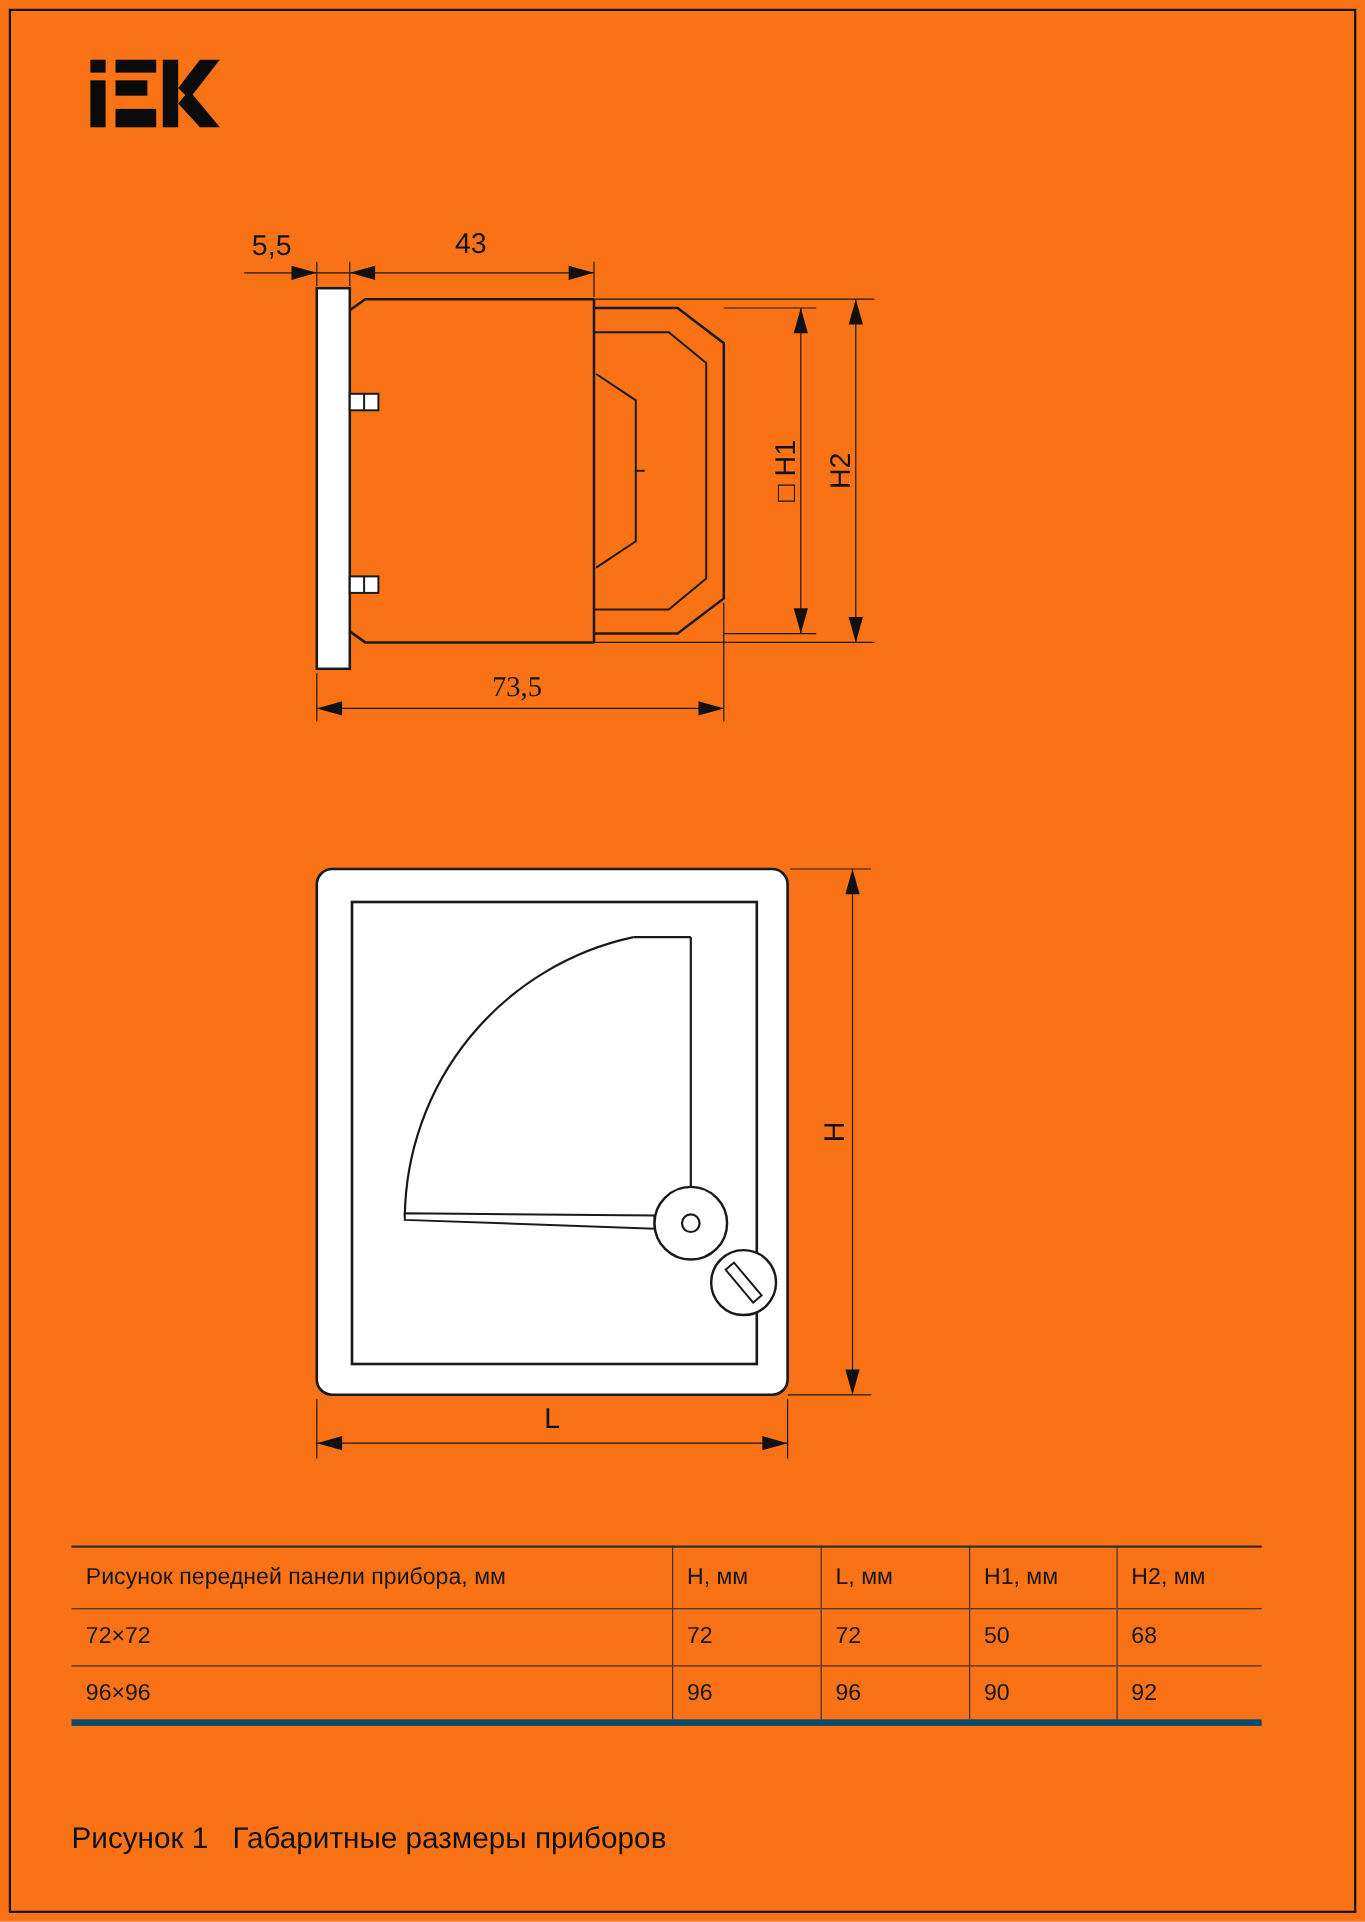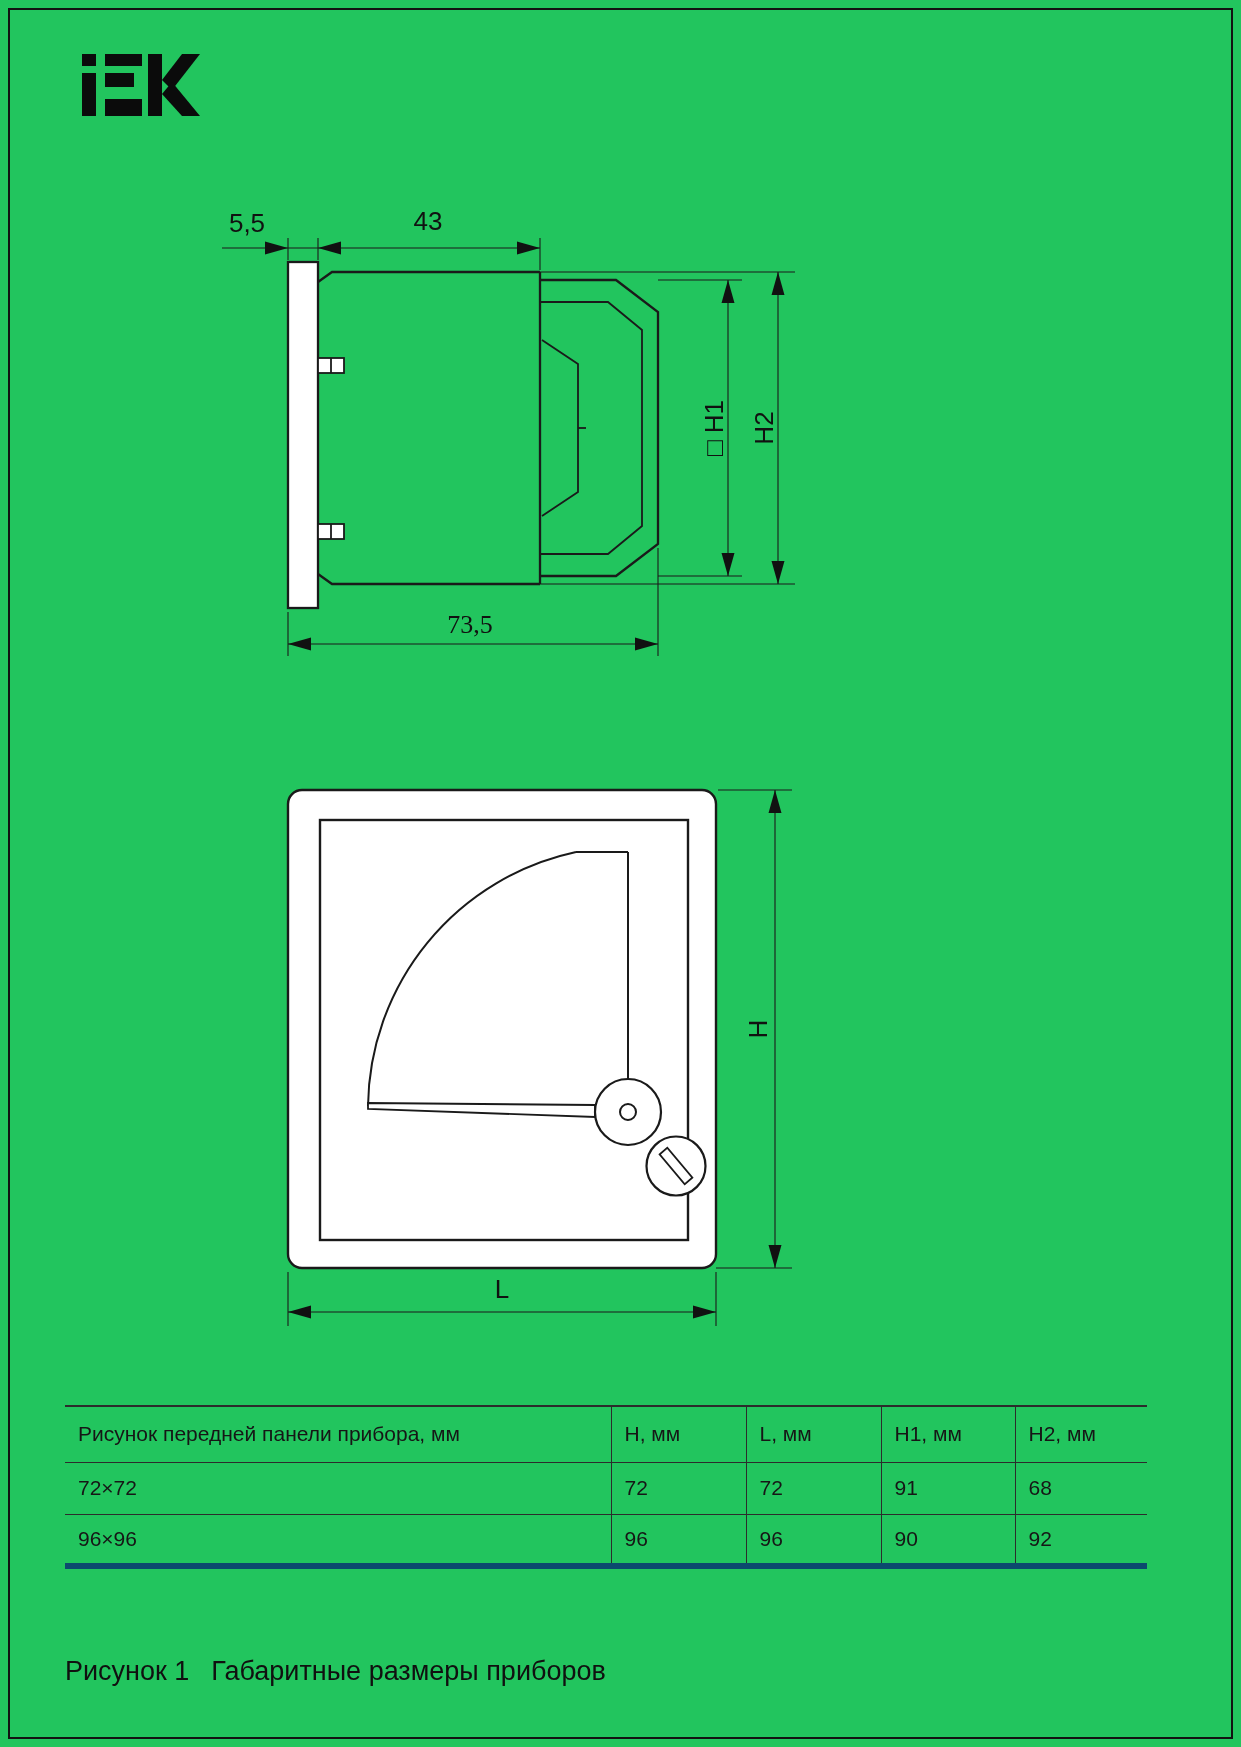--- a/index.html
+++ b/index.html
@@ -1,17 +1,17 @@
 <!DOCTYPE html>
 <html><head>
 <meta charset="utf-8">
 <style>
   html,body{margin:0;padding:0;background:#e8e8e8;}
   .page{
-    position:relative;width:1241px;height:1747px;background:#22c55e;
+    position:relative;width:1241px;height:1747px;background:#f97316;
     font-family:"Liberation Sans","DejaVu Sans",sans-serif;color:#151515;
     overflow:hidden;margin:0 auto;
   }
   .page-border{position:absolute;inset:8px;border:2px solid #121212;pointer-events:none;}
   .logo{position:absolute;left:82px;top:54px;width:118px;height:62px;}
   .draw-svg{position:absolute;left:0;top:0;}
   .dim-label{
     position:absolute;font-size:26px;color:#111;text-align:center;
     line-height:30px;height:30px;white-space:nowrap;
   }
@@ -180,21 +180,21 @@
         <th>L, мм</th>
         <th>H1, мм</th>
         <th>H2, мм</th>
       </tr>
     </thead>
     <tbody>
       <tr>
         <td>72×72</td>
         <td>72</td>
         <td>72</td>
-        <td>91</td>
+        <td>50</td>
         <td>68</td>
       </tr>
       <tr>
         <td>96×96</td>
         <td>96</td>
         <td>96</td>
         <td>90</td>
         <td>92</td>
       </tr>
     </tbody>

